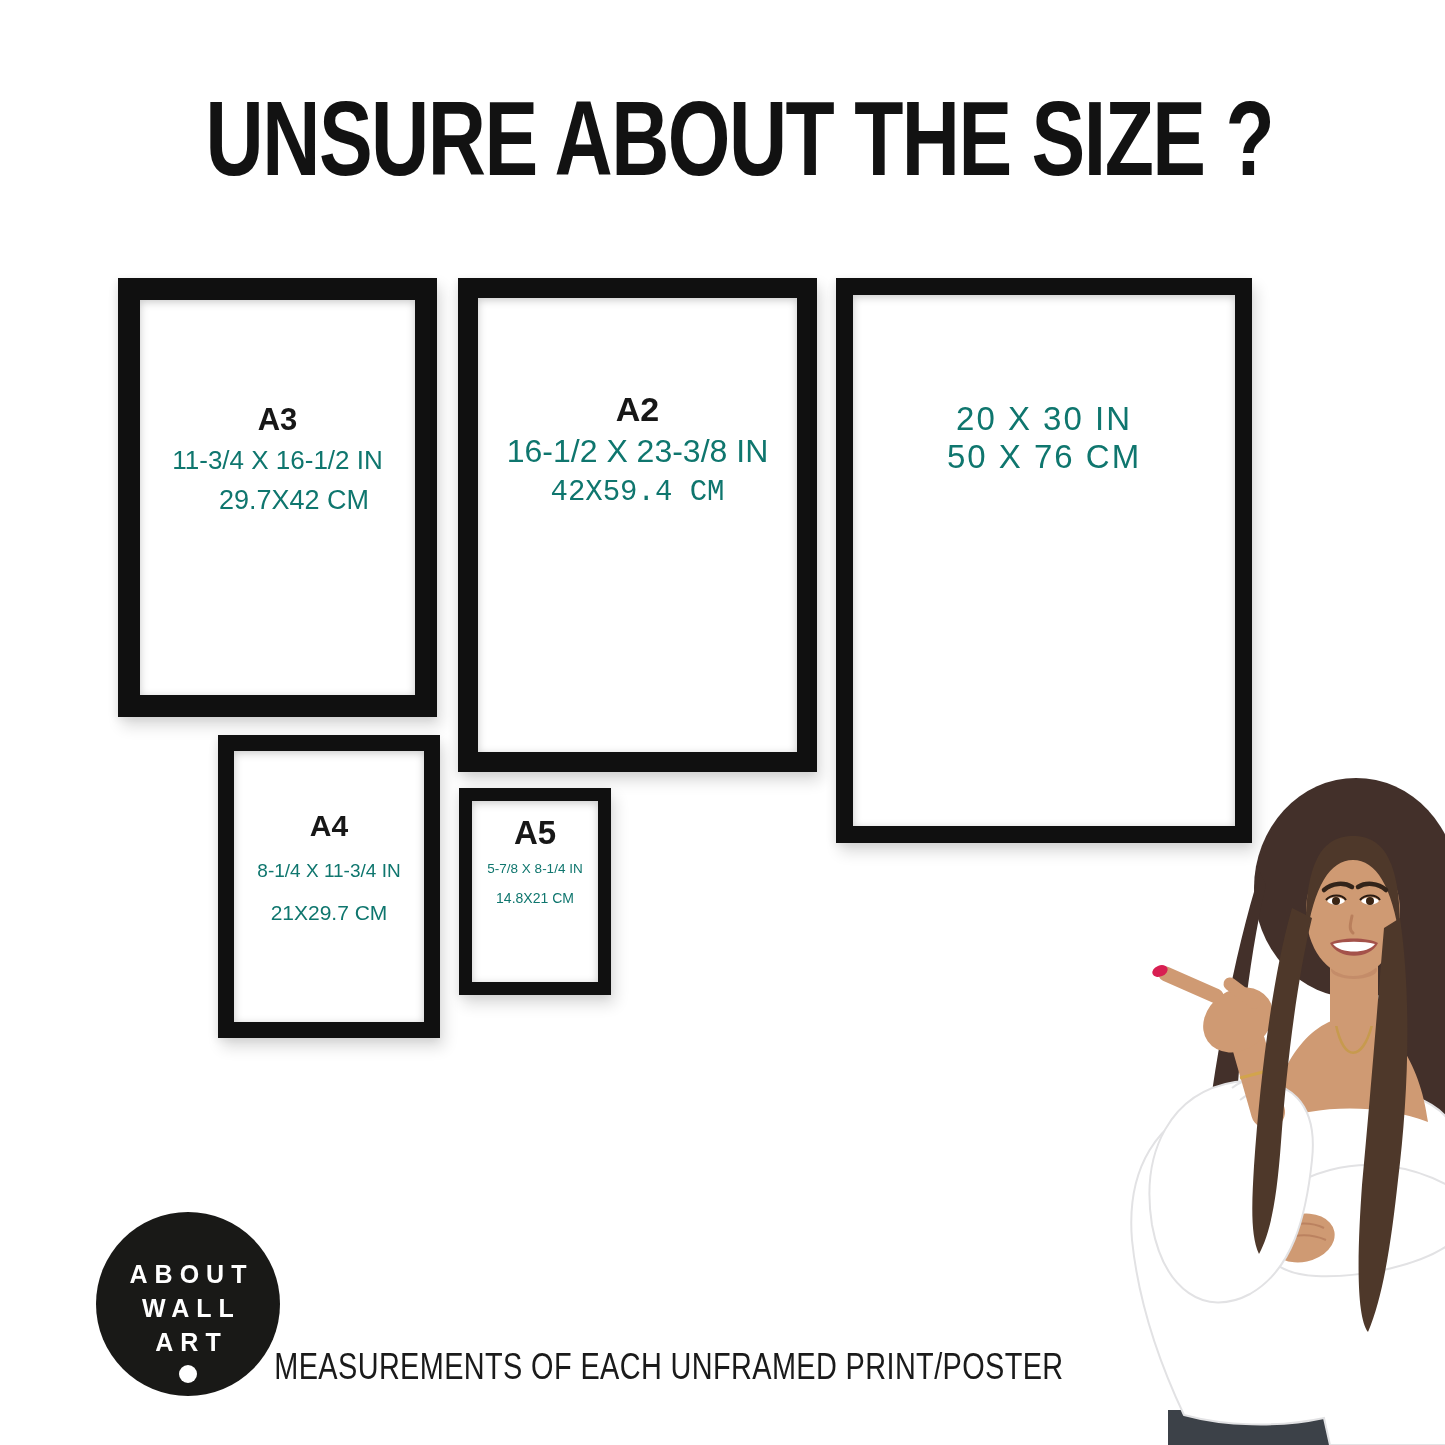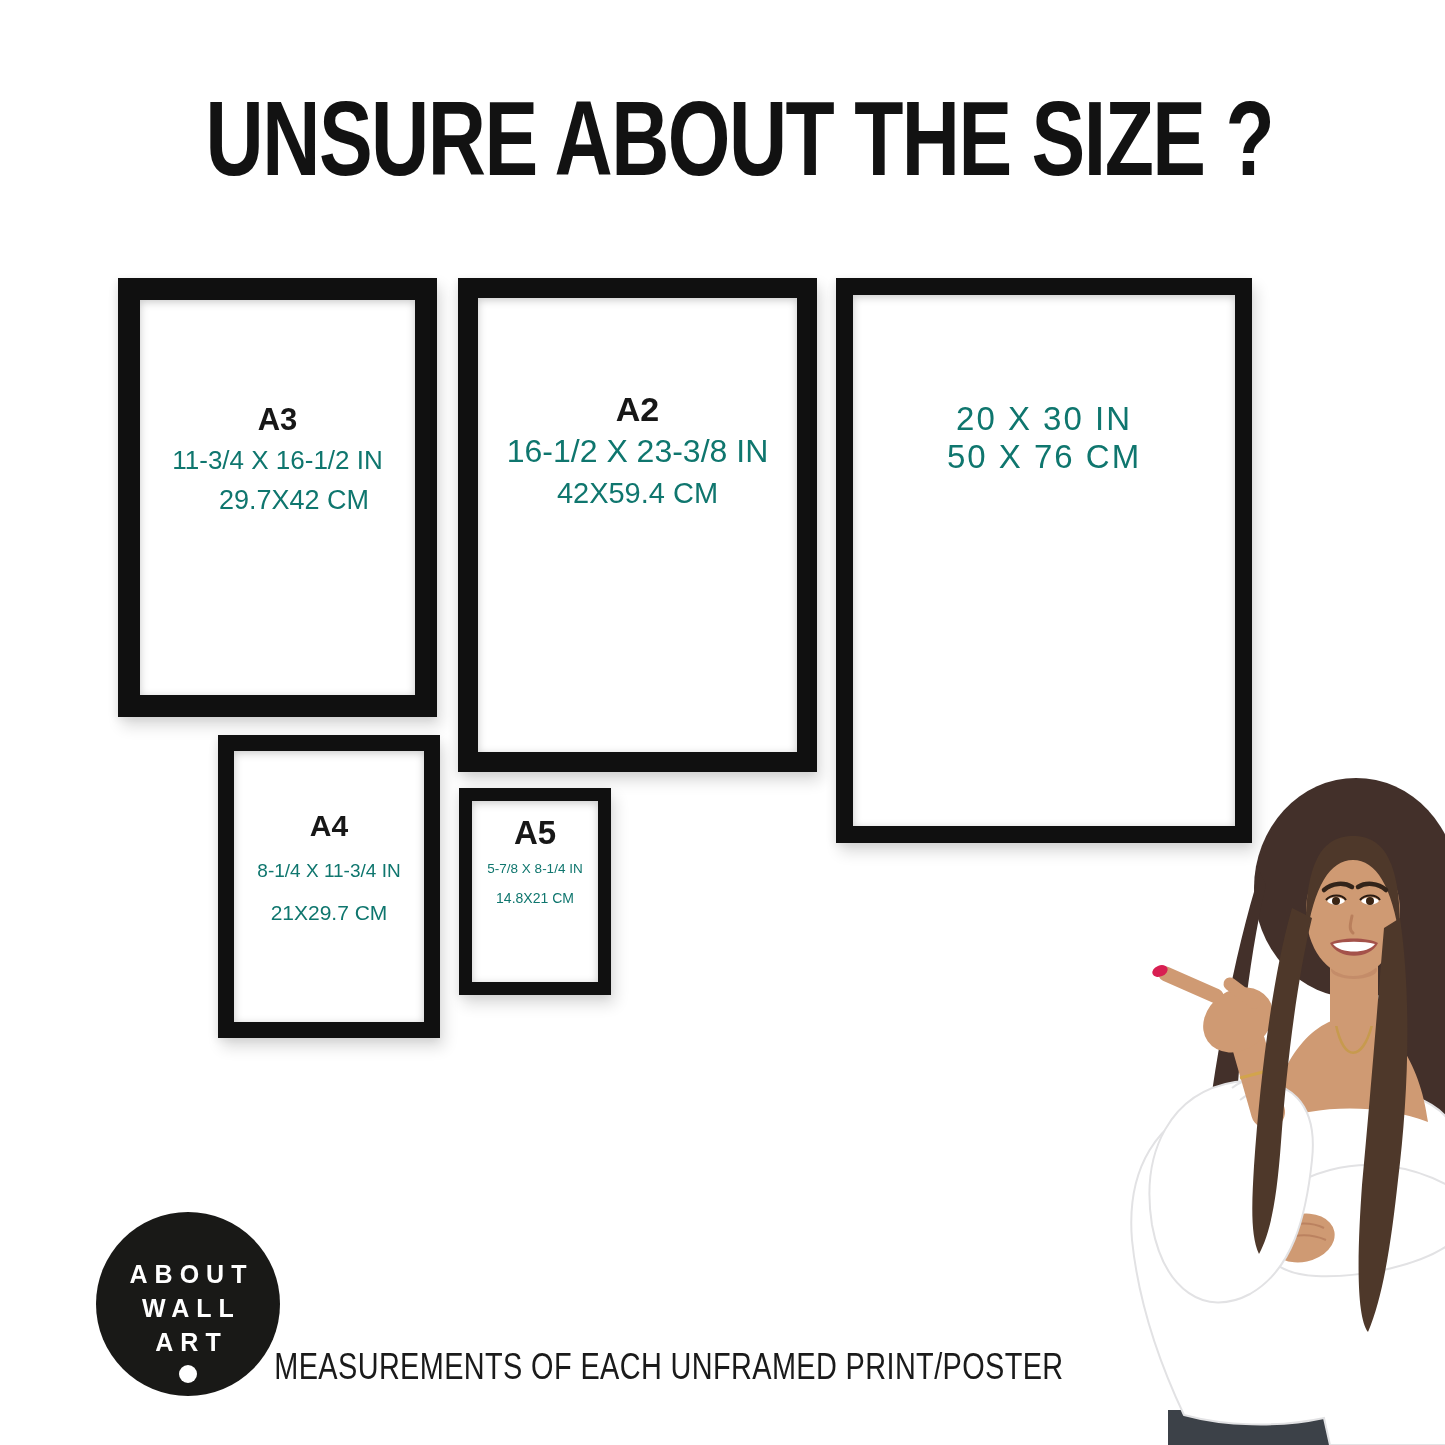--- a/index.html
+++ b/index.html
@@ -30,21 +30,21 @@
   .frame-a3{left:118px;top:278px;width:319px;height:439px;}
   .frame-a3 .frame-inner{left:22px;top:22px;right:22px;bottom:22px;padding-top:100px;}
   .frame-a3 .size-name{font-size:31px;line-height:40px;}
   .frame-a3 .size-in{font-size:26px;line-height:40px;}
   .frame-a3 .size-cm{font-size:27px;line-height:41px;padding-left:33px;}
   
   .frame-a2{left:458px;top:278px;width:359px;height:494px;}
   .frame-a2 .frame-inner{left:20px;top:20px;right:20px;bottom:20px;padding-top:90px;}
   .frame-a2 .size-name{font-size:34px;line-height:42px;}
   .frame-a2 .size-in{font-size:32px;line-height:42px;}
-  .frame-a2 .size-cm{font-size:29px;line-height:42px;}
+  .frame-a2 .size-cm{font-size:29px;line-height:42px;font-family:Liberation Mono, monospace;}
   
   .frame-2030{left:836px;top:278px;width:416px;height:565px;}
   .frame-2030 .frame-inner{left:17px;top:17px;right:17px;bottom:17px;padding-top:105px;}
   .frame-2030 .size-in{font-size:33px;line-height:38px;letter-spacing:2px;}
   .frame-2030 .size-cm{font-size:33px;line-height:38px;letter-spacing:2px;}
   
   .frame-a4{left:218px;top:735px;width:222px;height:303px;}
   .frame-a4 .frame-inner{left:16px;top:16px;right:16px;bottom:16px;padding-top:52px;}
   .frame-a4 .size-name{font-size:30px;line-height:46px;}
   .frame-a4 .size-in{font-size:19px;line-height:44px;}

